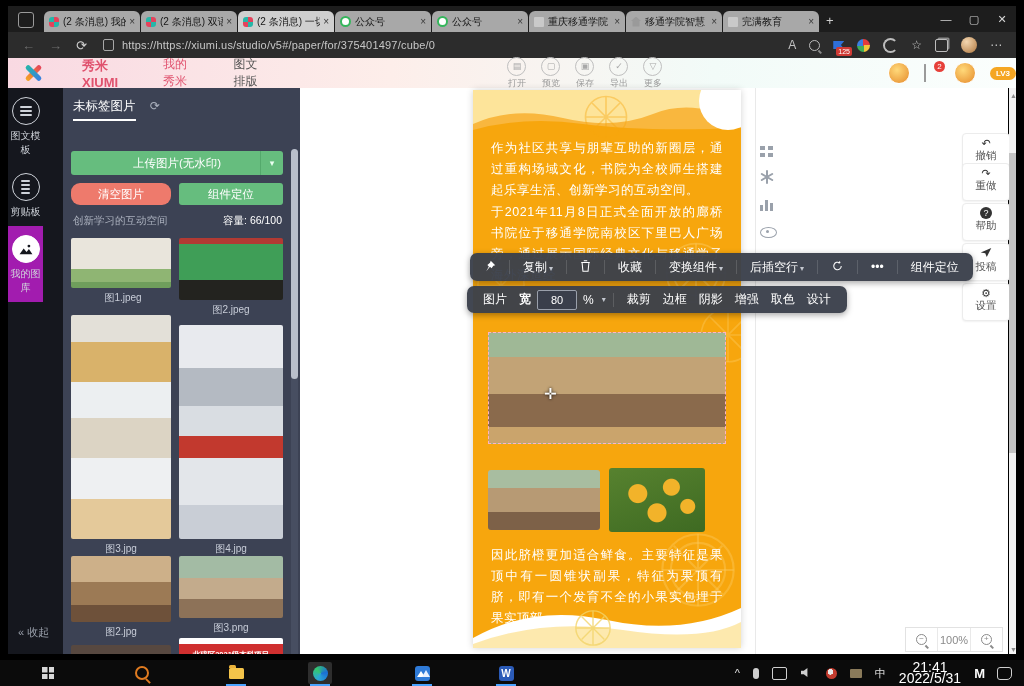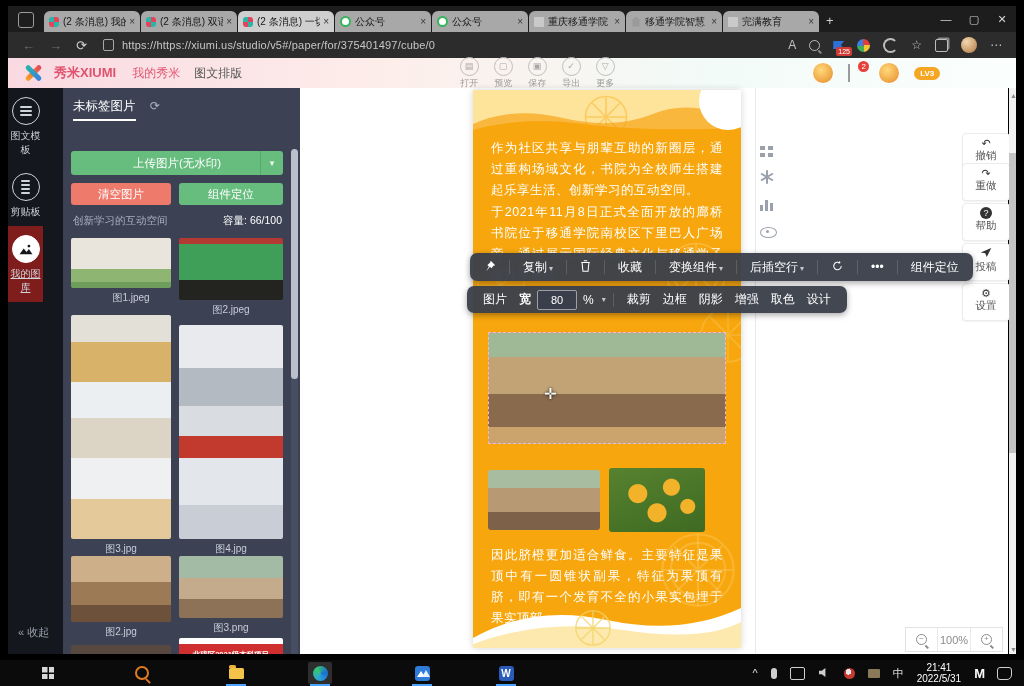--- a/index.html
+++ b/index.html
@@ -20,21 +20,21 @@
   .winctl{color:#d5d5d5;font-size:11px;width:28px;text-align:center;}
   .urlbar{left:8px;top:32px;width:1008px;height:26px;background:#2c2c2c;color:#cfcfcf;display:flex;align-items:center;font-size:11px;}
   .navgl{color:#6d6d6d;font-size:13px;margin-left:14px;}
   .urltxt{color:#c7c7c7;margin-left:8px;letter-spacing:.2px;}
   .urltxt b{color:#f1f1f1;}
   .uicons{margin-left:auto;display:flex;align-items:center;gap:13px;margin-right:14px;color:#c2c2c2;font-size:12px;}
   .badge125{background:#d03a34;color:#fff;font-size:7px;border-radius:2px;padding:1px 2px;position:absolute;bottom:-4px;left:3px;}
   .shieldc{width:13px;height:13px;border-radius:50%;background:conic-gradient(#e23c3c 0 25%,#f3c63a 25% 50%,#3fae58 50% 75%,#3a7fe2 75%);}
   .avmini{width:16px;height:16px;border-radius:50%;background:radial-gradient(circle at 35% 30%,#f3d6b0,#b07840);}
   
-  .xmhead{left:8px;top:58px;width:1008px;height:30px;background:linear-gradient(90deg,#f9d9e2,#fdeeea 38%,#f2fbf8 70%,#fbfefd);display:flex;align-items:center;}
+  .xmhead{left:8px;top:58px;width:1008px;height:30px;background:linear-gradient(90deg,#f9d9e2,#fdeeea 38%,#f2fbf8 70%,#fbfefd);display:flex;align-items:center;gap:28px;}
   .xlogo{width:22px;height:22px;margin-left:14px;position:relative;flex:none;}
   .xlogo i{position:absolute;left:9px;top:1px;width:5px;height:20px;border-radius:3px;display:block;}
   .xlogo i.a{background:linear-gradient(#e5425b,#f5a623);transform:rotate(45deg);}
   .xlogo i.b{background:linear-gradient(#27b6a8,#3a7fe2);transform:rotate(-45deg);}
   .brand{color:#e0526e;font-weight:bold;font-size:13px;margin-left:10px;}
   .hnav1{color:#e0526e;font-size:12px;margin-left:16px;}
   .hnav2{color:#555;font-size:12px;margin-left:14px;}
   .htool{width:34px;text-align:center;color:#9b9b9b;font-size:9px;}
   .htool .ic{width:17px;height:17px;border:1px solid #bfbfbf;border-radius:50%;margin:0 auto 1px;display:flex;align-items:center;justify-content:center;color:#a8a8a8;font-size:9px;}
   .hav{width:20px;height:20px;border-radius:50%;background:radial-gradient(circle at 40% 35%,#ffd97a,#e58a2a);border:1px solid #fff;}
@@ -43,31 +43,31 @@
   .bell .bb{width:15px;height:1.5px;background:#9a9a9a;margin:0 auto;}
   .bell .n{position:absolute;top:-4px;right:-5px;background:#e6403a;color:#fff;font-size:8px;border-radius:50%;width:11px;height:11px;line-height:11px;text-align:center;}
   .lvpill{background:#f5a623;color:#fff;font-size:8px;border-radius:7px;padding:2px 6px;font-weight:bold;}
   
   .rail{left:8px;top:88px;width:55px;height:566px;background:#15171e;}
   .ritem{width:35px;text-align:center;color:#cfd3da;font-size:10px;padding:9px 0 7px;}
   .ritem .circ{width:26px;height:26px;border:1.5px solid #cfd3da;border-radius:50%;margin:0 auto 4px;display:flex;align-items:center;justify-content:center;position:relative;}
   .lines{width:12px;}
   .lines i{display:block;height:1.5px;background:#cfd3da;margin:2.5px 0;border-radius:1px;}
   .reddot{position:absolute;right:-1px;bottom:0;width:6px;height:6px;border-radius:50%;background:#e6403a;}
-  .ritem.active{background:#7f1d1d;text-decoration:underline;}
+  .ritem.active{background:#a21caf;}
   .ritem.active .circ{background:#fff;border-color:#fff;}
   .collapse{position:absolute;left:10px;bottom:14px;color:#9aa0ab;font-size:11px;}
   
   .panel{left:63px;top:88px;width:237px;height:566px;background:#3c4254;overflow:hidden;}
   .ptitle{color:#fff;font-size:12.5px;margin:10px 0 0 10px;display:inline-block;border-bottom:2px solid #fff;padding-bottom:4px;}
   .prefresh{color:#aab0bd;font-size:12px;margin-left:10px;}
   .btn{border-radius:3px;color:#fff;font-size:11.5px;text-align:center;box-sizing:border-box;}
   .btn-upload{position:absolute;left:8px;top:30px;width:212px;height:24px;line-height:24px;background:#66bd7e;}
   .btn-upload .dd{position:absolute;right:0;top:0;width:22px;height:24px;border-left:1px solid #54a96c;color:#eafff0;font-size:9px;line-height:24px;}
-  .btn-clear{position:absolute;left:8px;top:62px;width:100px;height:22px;line-height:22px;background:#ee7a6c;}
+  .btn-clear{position:absolute;left:8px;top:62px;width:100px;height:22px;line-height:22px;background:#ee7a6c;border-radius:9px;}
   .btn-batch{position:absolute;left:116px;top:62px;width:104px;height:22px;line-height:22px;background:#66bd7e;}
   .phint{position:absolute;left:10px;top:93px;color:#aab0bd;font-size:10.5px;}
   .pcap{position:absolute;right:18px;top:93px;color:#fff;font-size:10.5px;}
   .thumb{position:absolute;border-radius:2px;}
   .tlabel{position:absolute;color:#c8cdd8;font-size:10px;text-align:center;width:104px;}
   .pscroll{position:absolute;right:2px;top:28px;width:7px;height:530px;background:#474e61;border-radius:4px;}
   .pscroll i{display:block;width:7px;height:230px;background:#b9bfcb;border-radius:4px;}
   
   .canvas{left:300px;top:88px;width:708px;height:566px;background:#fff;}
   .vline{position:absolute;left:455px;top:0;width:1px;height:566px;background:#e9e9e9;}
@@ -135,21 +135,21 @@
   .searchic{width:10px;height:10px;border:2px solid #e07b20;border-radius:50%;position:relative;}
   .searchic:after{content:"";position:absolute;right:-4px;bottom:-4px;width:6px;height:2px;background:#e07b20;transform:rotate(45deg);}
   .folderic{width:15px;height:11px;background:#f4c44a;border-radius:1.5px;position:relative;}
   .folderic:before{content:"";position:absolute;top:-2.5px;left:0;width:7px;height:3px;background:#e9b23a;border-radius:1.5px 1.5px 0 0;}
   .edgeic{width:15px;height:15px;border-radius:50%;background:conic-gradient(from 200deg,#2aa7d6,#35c76f,#1a6fd4,#2aa7d6);}
   .meetingic{width:15px;height:15px;border-radius:3px;background:#2f7bd8;position:relative;}
   .meetingic:before{content:"";position:absolute;left:2px;top:5px;border-left:4px solid transparent;border-right:4px solid transparent;border-bottom:6px solid #fff;}
   .meetingic:after{content:"";position:absolute;left:7px;top:4px;border-left:4px solid transparent;border-right:4px solid transparent;border-bottom:7px solid #e8f1ff;}
   .wordic{width:15px;height:15px;border-radius:3px;background:#2b5bb8;color:#fff;font-size:10px;font-weight:bold;text-align:center;line-height:15px;}
   .tray{margin-left:auto;display:flex;align-items:center;gap:13px;margin-right:12px;font-size:11px;color:#e2e2e2;}
-  .clock{text-align:center;font-size:10px;line-height:11px;color:#fff;}
+  .clock{text-align:center;font-size:14px;line-height:11px;color:#fff;}
   .trayic{width:13px;height:11px;border:1.5px solid #cfcfcf;border-radius:2px;}
 </style>
 </head>
 <body>
 
 <div id="screen">
 
   <div class="abs tabbar">
     <div style="width:14px;height:14px;border:1.5px solid #9a9a9a;border-radius:3px;margin:0 10px 4px 10px;"></div>
     <div class="tab">
@@ -280,21 +280,21 @@
     <span class="ptitle">未标签图片</span>
     <span class="prefresh">⟳</span>
     <div style="position:relative;width:237px;height:540px;">
       <div class="btn btn-upload"><span>上传图片(无水印)</span><span class="dd">▾</span></div>
       <div class="btn btn-clear">清空图片</div>
       <div class="btn btn-batch">组件定位</div>
       <span class="phint">创新学习的互动空间</span>
       <span class="pcap">容量: 66/100</span>
 
       <div class="thumb" style="left:8px;top:117px;width:100px;height:50px;background:linear-gradient(180deg,#e9e5dc 0 62%,#8fb573 62% 88%,#6f9e5c 88%);"></div>
-      <div class="tlabel" style="left:16px;top:170px;">图1.jpeg</div>
+      <div class="tlabel" style="left:8px;top:170px;">图1.jpeg</div>
       <div class="thumb" style="left:8px;top:194px;width:100px;height:224px;background:linear-gradient(180deg,#e3e0d8 0 12%,#d9b26a 12% 30%,#eceff1 30% 46%,#dcd4c4 46% 64%,#eef0f2 64% 82%,#e4c99a 82%);"></div>
       <div class="tlabel" style="left:6px;top:421px;">图3.jpg</div>
       <div class="thumb" style="left:8px;top:435px;width:100px;height:66px;background:linear-gradient(180deg,#cdb089 0 40%,#9c7a55 40% 75%,#6e513a 75%);"></div>
       <div class="tlabel" style="left:6px;top:504px;">图2.jpg</div>
       <div class="thumb" style="left:8px;top:524px;width:100px;height:16px;background:#574840;"></div>
 
       <div class="thumb" style="left:116px;top:117px;width:104px;height:62px;background:linear-gradient(180deg,#b23a33 0 10%,#3f9e57 10% 68%,#23231f 68%);"></div>
       <div class="tlabel" style="left:116px;top:182px;">图2.jpeg</div>
       <div class="thumb" style="left:116px;top:204px;width:104px;height:214px;background:linear-gradient(180deg,#e8eaee 0 20%,#b4bac2 20% 38%,#d9dde2 38% 52%,#c2392e 52% 62%,#e3e6ea 62% 84%,#c9ced6 84%);"></div>
       <div class="tlabel" style="left:116px;top:421px;">图4.jpg</div>

